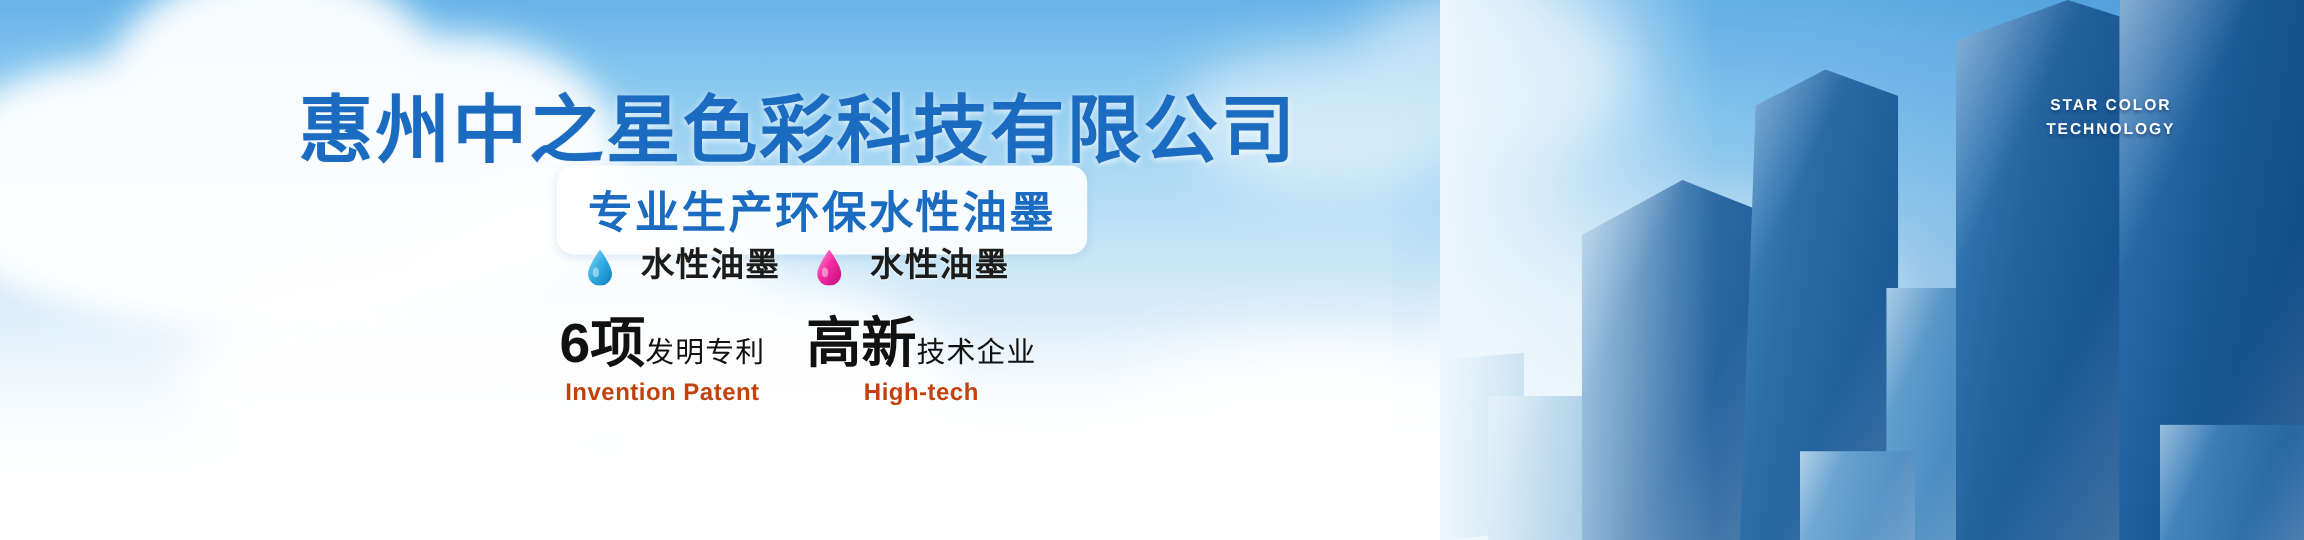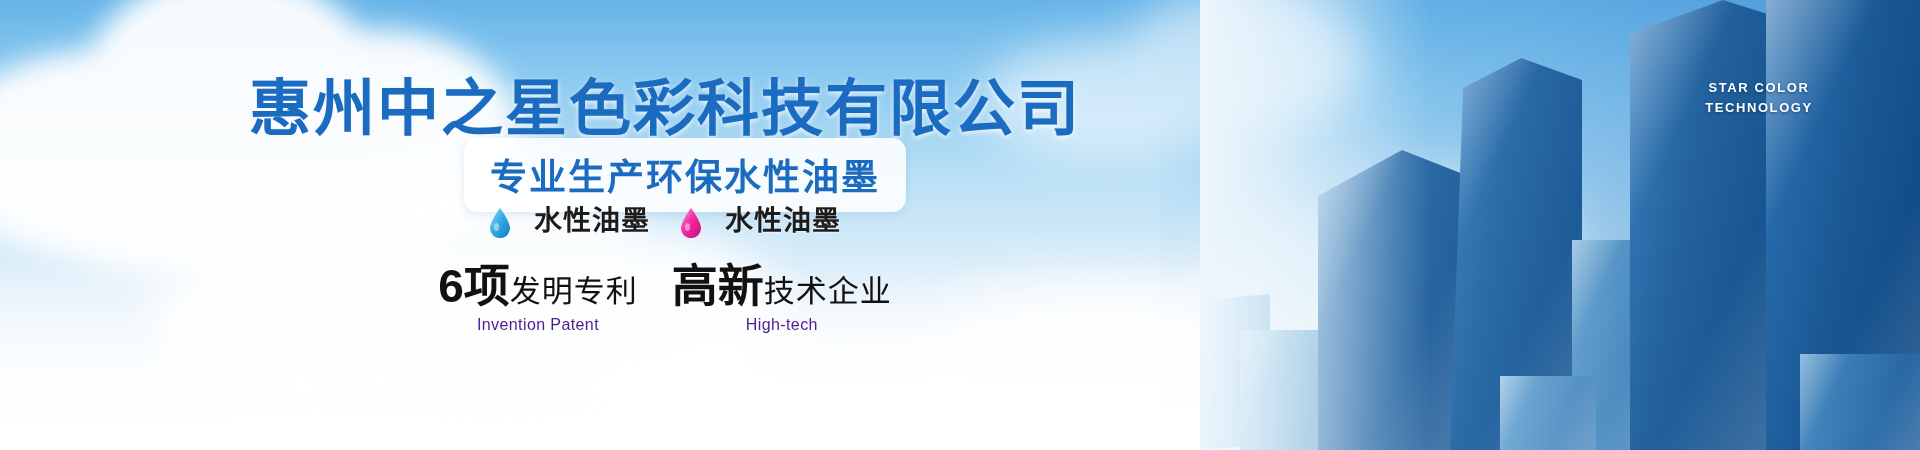--- a/index.html
+++ b/index.html
@@ -198,24 +198,24 @@
 
   .badges{
     position:absolute;left:0;right:0;top:262px;
     display:flex;justify-content:center;align-items:flex-start;gap:34px;
   }
   .badge{text-align:center;}
   .badge-main{
     font-size:37px;color:#111;line-height:1.05;white-space:nowrap;
   }
   .badge-main .big{font-weight:700;font-size:46px;letter-spacing:0;}
-  .badge-main .small{font-weight:400;font-size:31px;letter-spacing:1px;}
+  .badge-main .small{font-weight:400;font-size:24px;letter-spacing:1px;}
   .badge-sub{
     margin-top:6px;
-    font-size:16px;color:#4c1d95;letter-spacing:.4px;
+    font-size:20px;color:#c2410c;letter-spacing:.4px;font-weight:bold;
   }
 </style>
 </head>
 <body>
 
 <div class="banner">
 
   <div class="sky"></div>
   <div class="sky-right-tint"></div>
 

